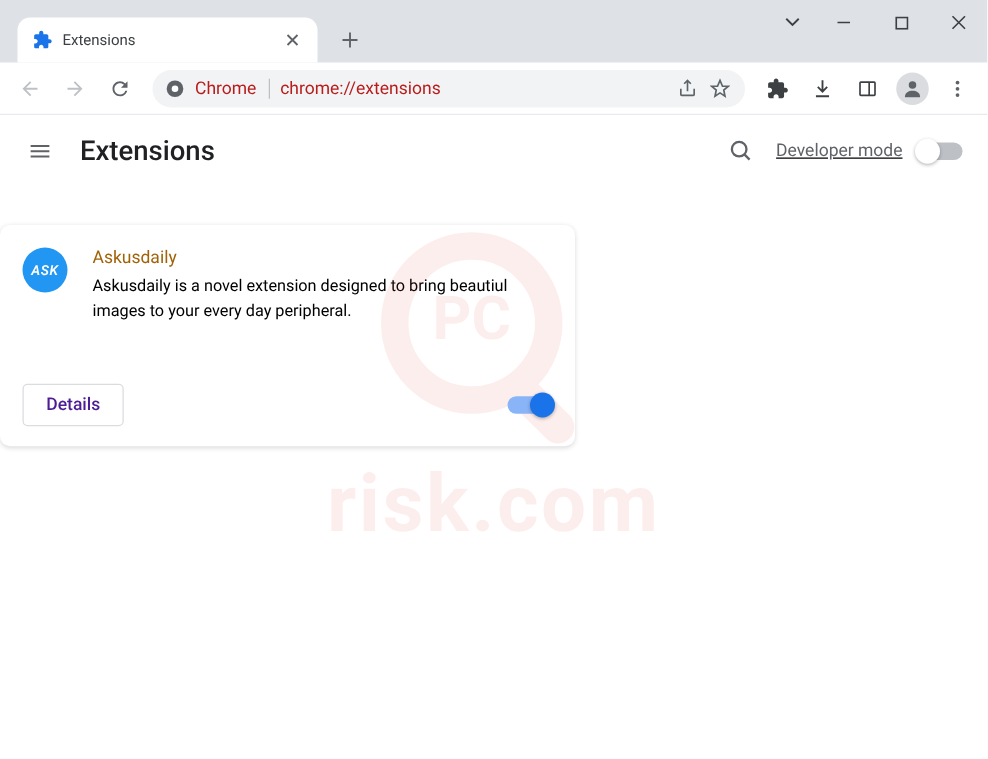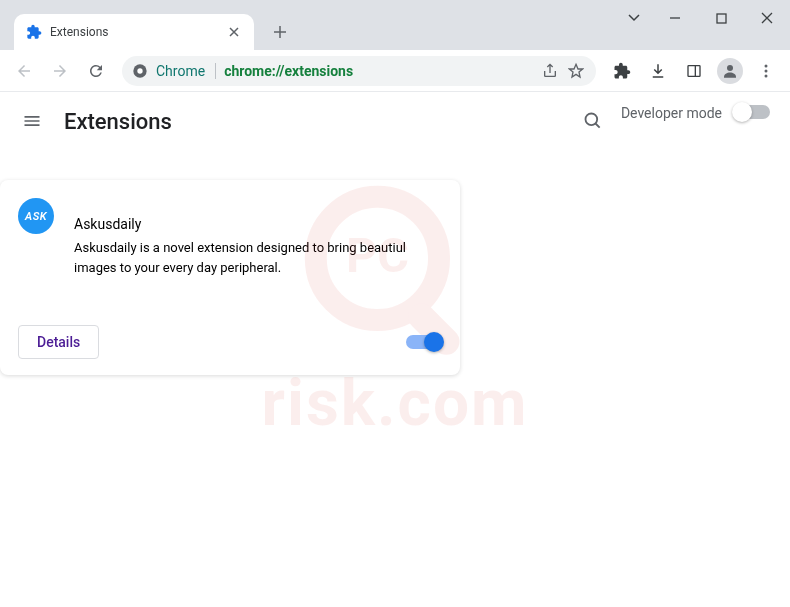--- a/index.html
+++ b/index.html
@@ -15,45 +15,45 @@
 .window-controls { position: absolute; right: 0; top: 0; display: flex; height: 36px; align-items: center; }
 .window-controls > div { width: 46px; height: 36px; display: flex; align-items: center; justify-content: center; color: #3c4043; cursor: pointer; }
 .window-controls .caret { width: 36px; }
 
 
 .toolbar { height: 42px; background: #fff; border-bottom: 1px solid #e8eaed; display: flex; align-items: center; padding: 0 8px; gap: 4px; }
 .nav-btn { width: 32px; height: 32px; display: flex; align-items: center; justify-content: center; color: #5f6368; border-radius: 50%; }
 .nav-btn.disabled { color: #bdc1c6; }
 .addr-bar { flex: 1; height: 30px; background: #f1f3f4; border-radius: 15px; display: flex; align-items: center; padding: 0 4px 0 10px; gap: 8px; margin: 0 6px; }
 .addr-icon { width: 16px; height: 16px; display: flex; align-items: center; justify-content: center; color: #5f6368; }
-.addr-chrome { font-size: 14px; color: #0f766e; border-right: 1px solid #bdc1c6; padding-right: 10px; }
-.addr-url { font-size: 14px; color: #15803d; flex: 1; font-weight: bold; }
+.addr-chrome { font-size: 14px; color: #b91c1c; border-right: 1px solid #bdc1c6; padding-right: 10px; }
+.addr-url { font-size: 14px; color: #b91c1c; flex: 1; }
 .addr-right { display: flex; align-items: center; gap: 10px; padding-right: 8px; }
 .tb-icon { width: 32px; height: 32px; display: flex; align-items: center; justify-content: center; color: #5f6368; cursor: pointer; border-radius: 50%; }
 .profile { width: 26px; height: 26px; background: #dadce0; border-radius: 50%; display: flex; align-items: center; justify-content: center; color: #5f6368; }
 
 
 .page-header { height: 58px; display: flex; align-items: center; padding: 0 20px; }
 .hamburger { width: 24px; height: 24px; display: flex; align-items: center; justify-content: center; color: #5f6368; cursor: pointer; margin-right: 20px; }
 .page-title { font-size: 22px; color: #202124; font-weight: 500; flex: 1; }
-.header-right { display: flex; align-items: flex-start; gap: 12px; }
+.header-right { display: flex; align-items: center; gap: 12px; text-decoration: underline; }
 .search-btn { width: 32px; height: 32px; display: flex; align-items: center; justify-content: center; color: #5f6368; cursor: pointer; }
 .dev-label { font-size: 14px; color: #5f6368; }
 .switch { width: 36px; height: 14px; background: #bdc1c6; border-radius: 7px; position: relative; cursor: pointer; }
 .switch::after { content: ""; position: absolute; width: 20px; height: 20px; background: #fff; border-radius: 50%; top: -3px; left: -2px; box-shadow: 0 1px 3px rgba(0,0,0,0.3); }
 .switch.on { background: #8ab4f8; }
 .switch.on::after { left: 18px; background: #1a73e8; }
 
 
 .content { padding: 30px 0 0 0; display: flex; justify-content: flex-start; }
 .card { width: 460px; background: #fff; border-radius: 8px; box-shadow: 0 1px 4px rgba(0,0,0,0.15); padding: 18px 18px 16px 18px; }
 .card-body { display: flex; gap: 20px; }
 .ext-icon { width: 36px; height: 36px; background: #2196f3; border-radius: 50%; display: flex; align-items: center; justify-content: center; color: #fff; font-size: 11px; font-weight: 600; font-style: italic; letter-spacing: 0.5px; flex-shrink: 0; }
 .ext-info { flex: 1; }
-.ext-name { font-size: 14px; color: #000000; margin-bottom: 6px; margin-top: 18px; }
+.ext-name { font-size: 14px; color: #a16207; margin-bottom: 6px; }
 .ext-desc { font-size: 13px; color: #000000; line-height: 1.5; }
 .card-actions { display: flex; align-items: center; gap: 10px; margin-top: 48px; }
 .card-btn { height: 34px; padding: 0 18px; border: 1px solid #dadce0; border-radius: 4px; background: #fff; color: #4c1d95; font-size: 14px; font-weight: 500; cursor: pointer; display: flex; align-items: center; }
 .card-actions .spacer { flex: 1; }
 
 
 .watermark { position: absolute; top: 0; left: 0; width: 100%; height: 100%; pointer-events: none; opacity: 0.08; display: flex; flex-direction: column; align-items: center; justify-content: center; }
 .wm-icon { width: 220px; height: 220px; }
 .wm-text { font-size: 64px; font-weight: 700; color: #d93025; letter-spacing: 2px; margin-top: -20px; }
 

